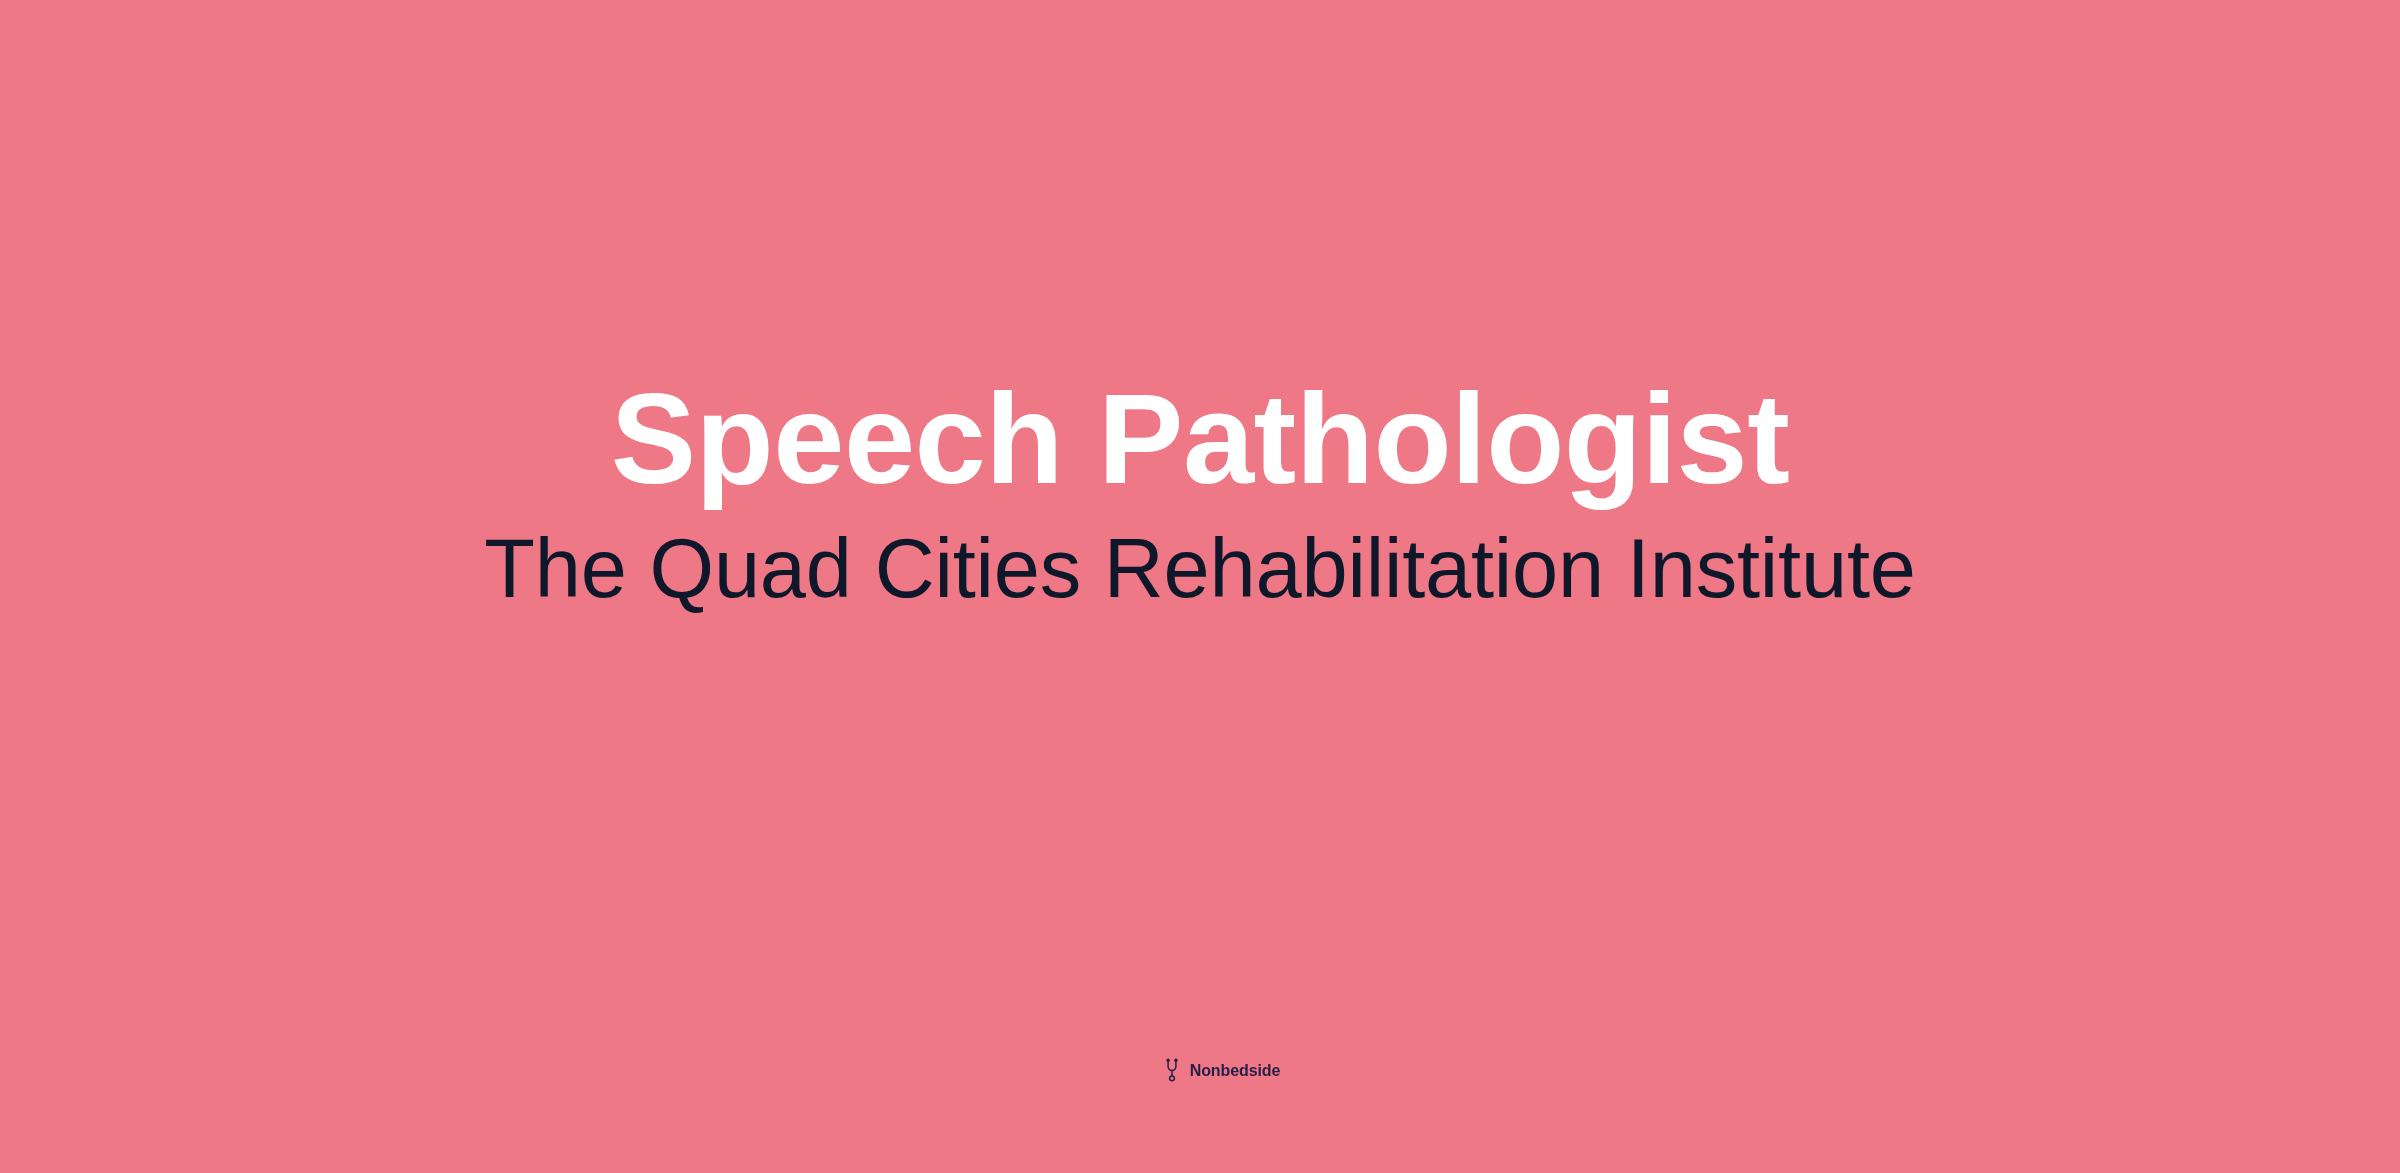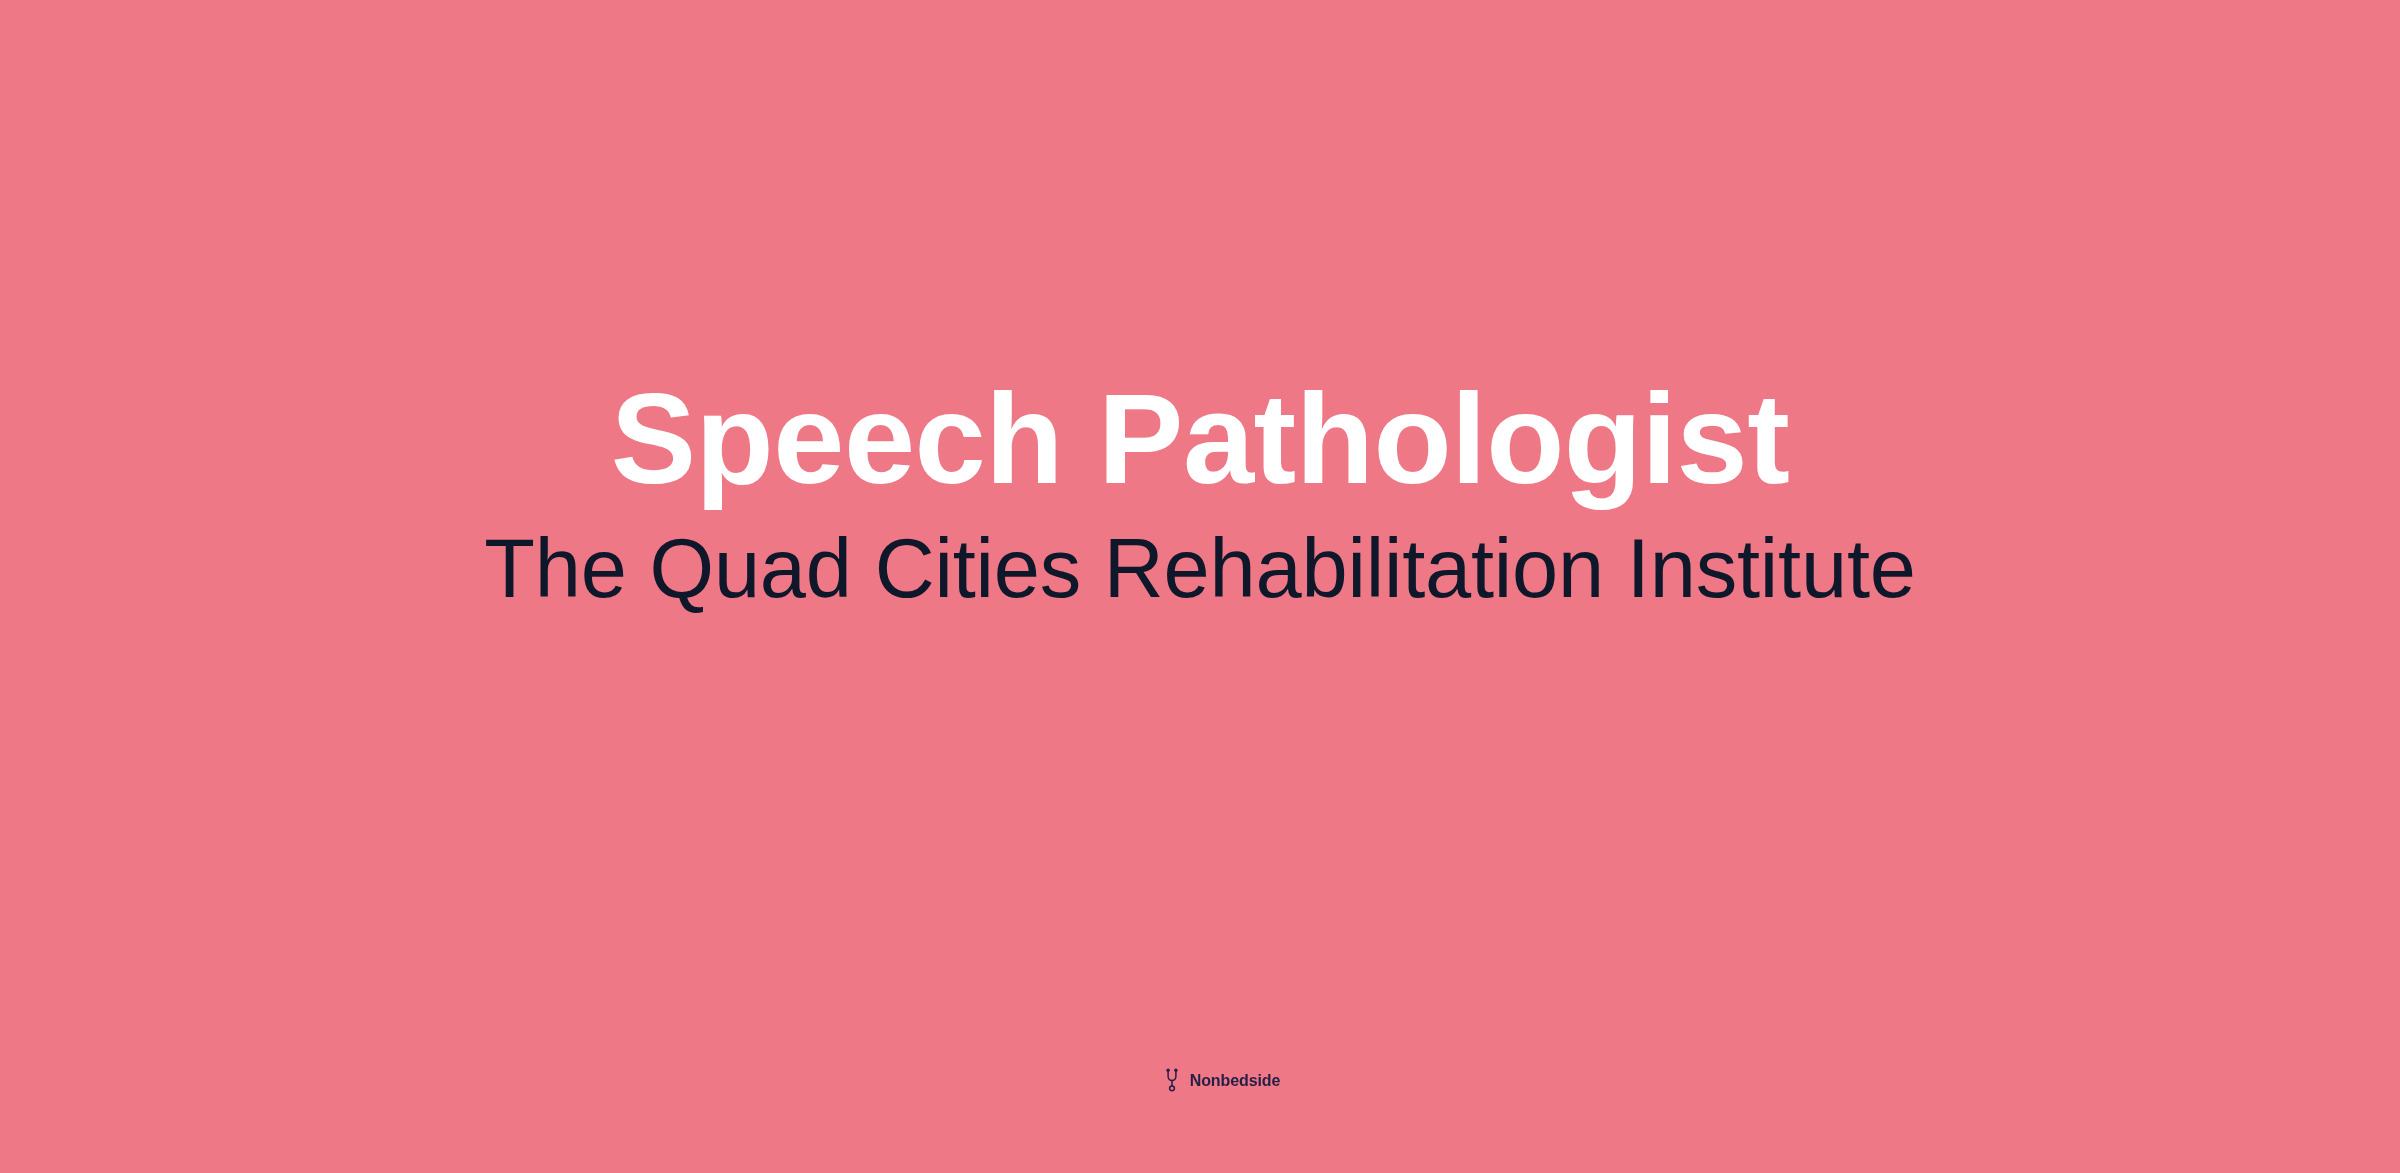--- a/index.html
+++ b/index.html
@@ -62,21 +62,21 @@
     white-space: nowrap;
     margin: 0;
     padding-top: 22px;
   }
 
   
   .brand-lockup {
     position: absolute;
     left: 0;
     right: 0;
-    bottom: 80px;
+    bottom: 90px;
     display: flex;
     align-items: center;
     justify-content: center;
     gap: 6px;
     padding-left: 45px;
   }
 
   .brand-mark {
     display: block;
     width: 19px;

